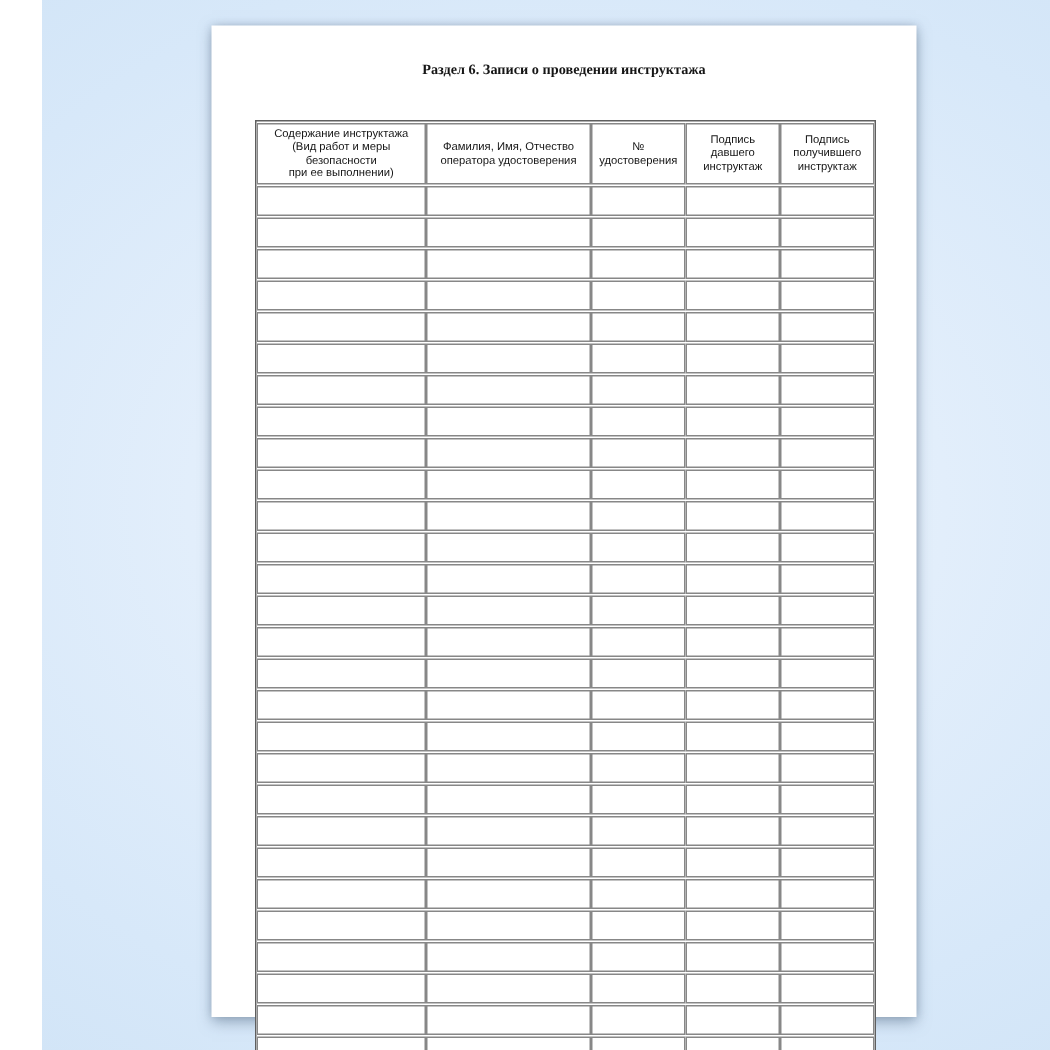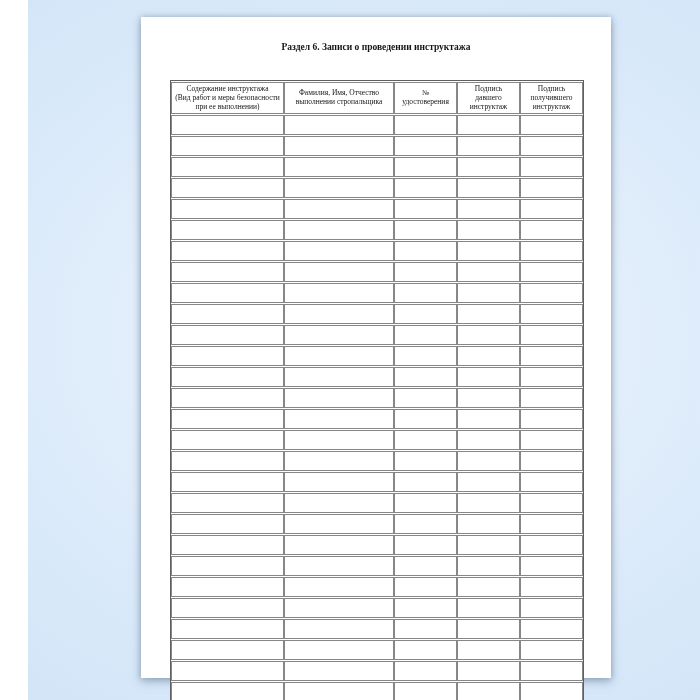--- a/index.html
+++ b/index.html
@@ -44,21 +44,21 @@
     border-spacing: 0 1px;
     border: 1px solid #5f5f5f;
     background: #ffffff;
   }
   table.form-table th,
   table.form-table td {
     border: 1px solid #878787;
     background: #ffffff;
   }
   table.form-table th {
-    font-family: Liberation Serif, serif;
+    font-family: Liberation Sans, sans-serif;
     font-weight: normal;
     font-size: 7.5px;
     line-height: 8.8px;
     text-align: center;
     vertical-align: middle;
     white-space: pre-line;
     padding: 2px 1px;
     color: #151515;
   }
   table.form-table tbody td { height: 16px; }
@@ -80,21 +80,21 @@
         <col style="width:63px">
         <col style="width:63px">
         <col style="width:63px">
       </colgroup>
       <thead>
         <tr>
           <th>Содержание инструктажа
 (Вид работ и меры безопасности
 при ее выполнении)</th>
           <th>Фамилия, Имя, Отчество
-выполнении стропальщика</th>
+оператора удостоверения</th>
           <th>№
 удостоверения</th>
           <th>Подпись
 давшего
 инструктаж</th>
           <th>Подпись
 получившего
 инструктаж</th>
         </tr>
       </thead>

